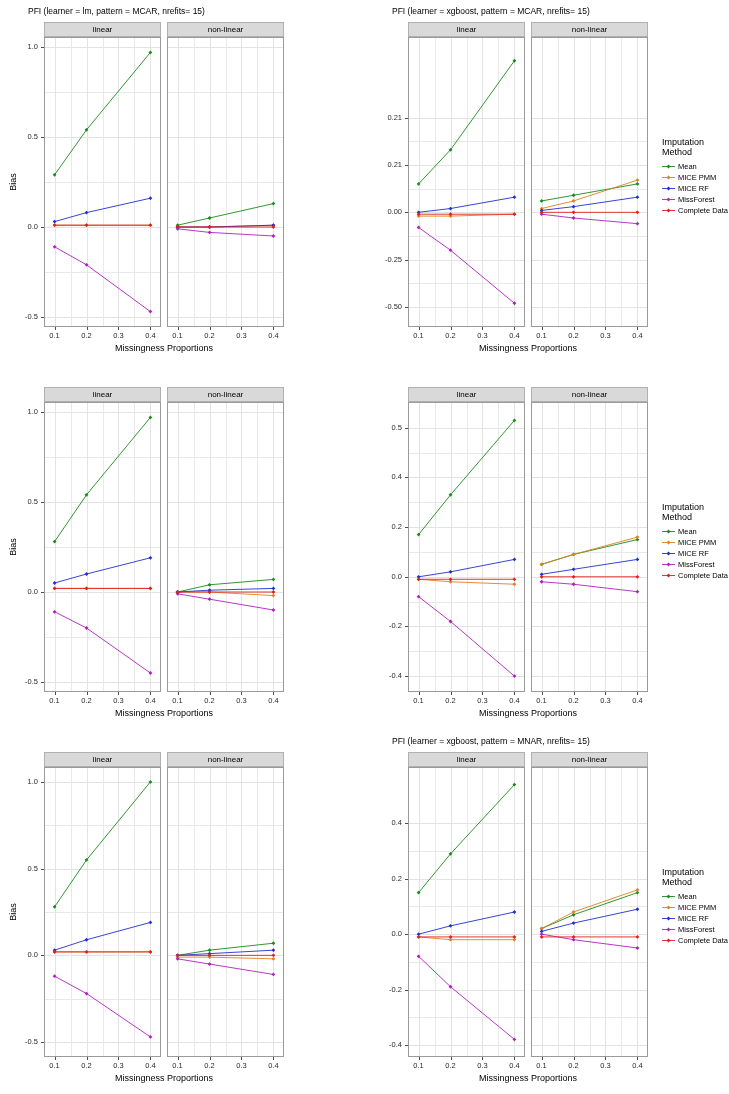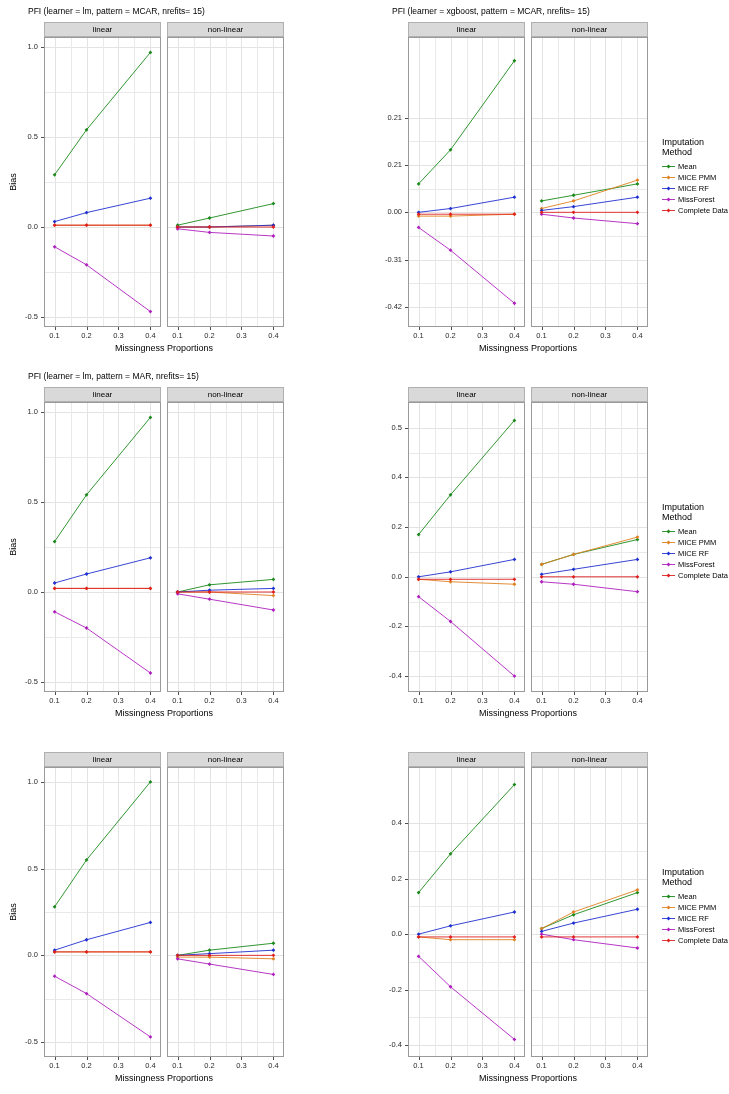--- a/index.html
+++ b/index.html
@@ -170,23 +170,23 @@
           <path d="M 9.58 189.47 L 41.53 212.21 L 105.42 265.26" fill="none" stroke="#b020c0" stroke-width="0.9"></path>
           <path d="M 7.683333333333332 189.4736842105263 L 9.583333333333332 187.5736842105263 L 11.483333333333333 189.4736842105263 L 9.583333333333332 191.3736842105263 Z" fill="#b020c0"></path>
           <path d="M 39.62777777777779 212.21052631578948 L 41.527777777777786 210.31052631578947 L 43.427777777777784 212.21052631578948 L 41.527777777777786 214.11052631578949 Z" fill="#b020c0"></path>
           <path d="M 103.51666666666667 265.2631578947368 L 105.41666666666667 263.36315789473684 L 107.31666666666668 265.2631578947368 L 105.41666666666667 267.1631578947368 Z" fill="#b020c0"></path>
           <path d="M 9.58 176.21 L 41.53 176.21 L 105.42 176.21" fill="none" stroke="#e02020" stroke-width="0.9"></path>
           <path d="M 7.683333333333332 176.21052631578948 L 9.583333333333332 174.31052631578947 L 11.483333333333333 176.21052631578948 L 9.583333333333332 178.11052631578949 Z" fill="#e02020"></path>
           <path d="M 39.62777777777779 176.21052631578948 L 41.527777777777786 174.31052631578947 L 43.427777777777784 176.21052631578948 L 41.527777777777786 178.11052631578949 Z" fill="#e02020"></path>
           <path d="M 103.51666666666667 176.21052631578948 L 105.41666666666667 174.31052631578947 L 107.31666666666668 176.21052631578948 L 105.41666666666667 178.11052631578949 Z" fill="#e02020"></path>
         </svg>
       </div>
-      <div class="axis-tick-label" style="left: 8px; width: 30px; text-align: right; top: 302.053px;">-0.42</div>
+      <div class="axis-tick-label" style="left: 8px; width: 30px; text-align: right; top: 302.053px;">-0.50</div>
       <div class="axis-tick" style="left: 41px; width: 3px; top: 307.053px; height: 1px;"></div>
-      <div class="axis-tick-label" style="left: 8px; width: 30px; text-align: right; top: 254.684px;">-0.31</div>
+      <div class="axis-tick-label" style="left: 8px; width: 30px; text-align: right; top: 254.684px;">-0.25</div>
       <div class="axis-tick" style="left: 41px; width: 3px; top: 259.684px; height: 1px;"></div>
       <div class="axis-tick-label" style="left: 8px; width: 30px; text-align: right; top: 207.316px;">0.00</div>
       <div class="axis-tick" style="left: 41px; width: 3px; top: 212.316px; height: 1px;"></div>
       <div class="axis-tick-label" style="left: 8px; width: 30px; text-align: right; top: 159.947px;">0.21</div>
       <div class="axis-tick" style="left: 41px; width: 3px; top: 164.947px; height: 1px;"></div>
       <div class="axis-tick-label" style="left: 8px; width: 30px; text-align: right; top: 112.579px;">0.21</div>
       <div class="axis-tick" style="left: 41px; width: 3px; top: 117.579px; height: 1px;"></div>
       <div class="axis-tick-label" style="left: 46.5833px; width: 16px; text-align: center; top: 331px;">0.1</div>
       <div class="axis-tick" style="left: 54.5833px; width: 1px; top: 327px; height: 3px;"></div>
       <div class="axis-tick-label" style="left: 78.5278px; width: 16px; text-align: center; top: 331px;">0.2</div>
@@ -288,21 +288,20 @@
             <svg width="13" height="11">
               <line x1="0" y1="5.5" x2="13" y2="5.5" stroke="#e02020" stroke-width="0.9"></line>
               <path d="M 4.6 5.5 L 6.5 3.6 L 8.4 5.5 L 6.5 7.4 Z" fill="#e02020"></path>
             </svg>
           </span>
           <span class="legend-label">Complete Data</span>
         </div>
       </div>
     </div>
     <div class="panel">
-      <div class="ptitle">PFI (learner = lm, pattern = MAR, nrefits= 15)</div>
       <div class="ylab" style="left: 4px; top: 182px;">Bias</div>
       <div class="facet-strip" style="position: absolute; left: 44px; top: 22px; width: 117px;">linear</div>
       <div class="facet-body" style="position: absolute; left: 44px; top: 37px; width: 117px; height: 290px;">
         <div class="gridline major" style="left: 0px; width: 115px; top: 279px; height: 1px;"></div>
         <div class="gridline major" style="left: 0px; width: 115px; top: 189px; height: 1px;"></div>
         <div class="gridline major" style="left: 0px; width: 115px; top: 99px; height: 1px;"></div>
         <div class="gridline major" style="left: 0px; width: 115px; top: 9px; height: 1px;"></div>
         <div class="gridline" style="left: 0px; width: 115px; top: 234px; height: 1px;"></div>
         <div class="gridline" style="left: 0px; width: 115px; top: 144px; height: 1px;"></div>
         <div class="gridline" style="left: 0px; width: 115px; top: 54px; height: 1px;"></div>
@@ -667,20 +666,21 @@
       <div class="axis-tick" style="left: 177.583px; width: 1px; top: 327px; height: 3px;"></div>
       <div class="axis-tick-label" style="left: 201.528px; width: 16px; text-align: center; top: 331px;">0.2</div>
       <div class="axis-tick" style="left: 209.528px; width: 1px; top: 327px; height: 3px;"></div>
       <div class="axis-tick-label" style="left: 233.472px; width: 16px; text-align: center; top: 331px;">0.3</div>
       <div class="axis-tick" style="left: 241.472px; width: 1px; top: 327px; height: 3px;"></div>
       <div class="axis-tick-label" style="left: 265.417px; width: 16px; text-align: center; top: 331px;">0.4</div>
       <div class="axis-tick" style="left: 273.417px; width: 1px; top: 327px; height: 3px;"></div>
       <div class="xlab" style="left: 44px; width: 240px; top: 343px;">Missingness Proportions</div>
     </div>
     <div class="panel">
+      <div class="ptitle">PFI (learner = xgboost, pattern = MNAR, nrefits= 15)</div>
       <div class="ylab" style="left: 4px; top: 182px;"></div>
       <div class="facet-strip" style="position: absolute; left: 44px; top: 22px; width: 117px;">linear</div>
       <div class="facet-body" style="position: absolute; left: 44px; top: 37px; width: 117px; height: 290px;">
         <div class="gridline major" style="left: 0px; width: 115px; top: 276.923px; height: 1px;"></div>
         <div class="gridline major" style="left: 0px; width: 115px; top: 221.538px; height: 1px;"></div>
         <div class="gridline major" style="left: 0px; width: 115px; top: 166.154px; height: 1px;"></div>
         <div class="gridline major" style="left: 0px; width: 115px; top: 110.769px; height: 1px;"></div>
         <div class="gridline major" style="left: 0px; width: 115px; top: 55.3846px; height: 1px;"></div>
         <div class="gridline" style="left: 0px; width: 115px; top: 249.231px; height: 1px;"></div>
         <div class="gridline" style="left: 0px; width: 115px; top: 193.846px; height: 1px;"></div>

